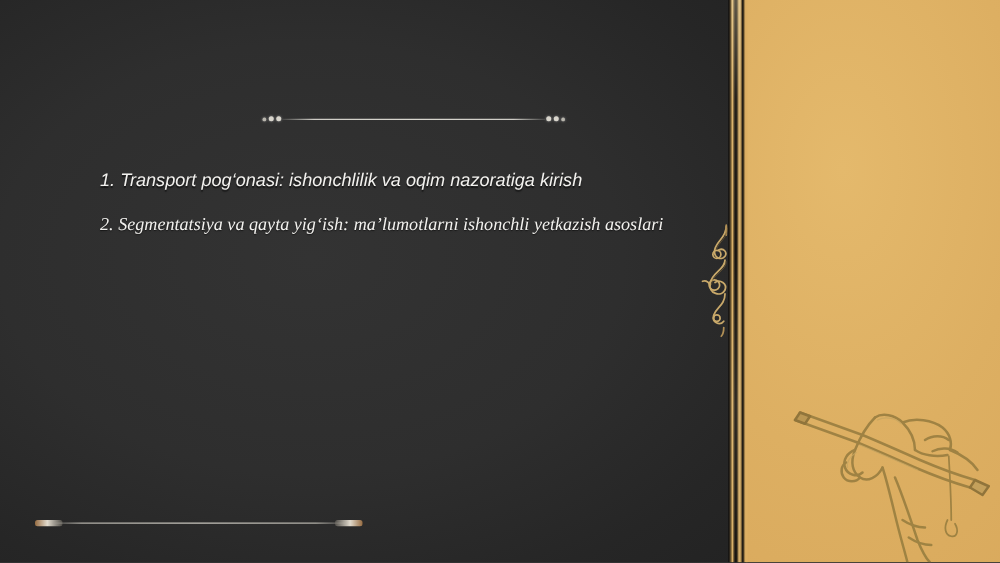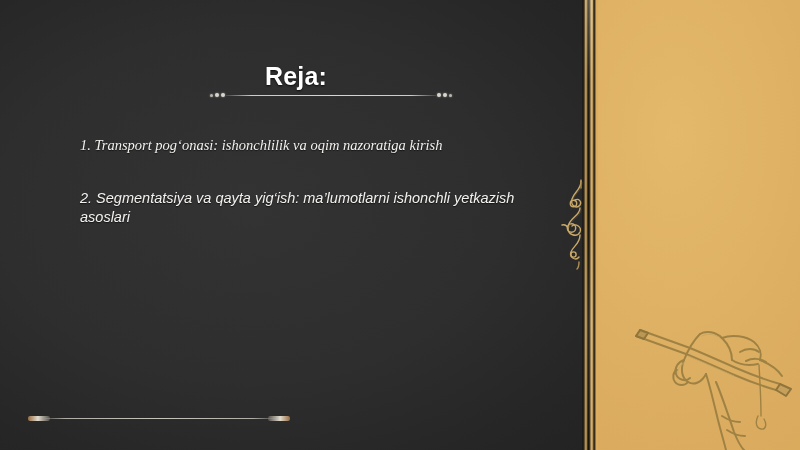--- a/index.html
+++ b/index.html
@@ -150,22 +150,22 @@
     width: 470px;
     color: #f2f1ee;
   }
   .body-item {
     font-size: 14.5px;
     font-style: italic;
     line-height: 1.35;
     color: #f3f2ef;
     text-shadow: 0 1px 1px rgba(0,0,0,0.6);
   }
-  .body-item.i1 { margin-bottom: 33px; font-family: Liberation Serif, serif; }
-  .body-item.i2 { margin-bottom: 4px; }
+  .body-item.i1 { margin-bottom: 15px; }
+  .body-item.i2 { margin-bottom: 4px; font-family: Liberation Serif, serif; }
   .body-item.i3 { margin-bottom: 0; }
 
   
   .bottom-divider {
     position: absolute;
     left: 28px;
     top: 414px;
     width: 262px;
     height: 10px;
   }
@@ -232,21 +232,20 @@
         <path d="M21 2 L21 10" stroke="#b08f55"></path>
         <path d="M19 84 C19 88, 18 90, 17 91" stroke="#b08f55"></path>
       </g>
       <g stroke="#7e6435" stroke-width="0.6" fill="none" opacity="0.8">
         <path d="M22 4 C22 13, 15 15, 13 22"></path>
         <path d="M21 31 C21 39, 10 41, 9 50"></path>
       </g>
     </svg>
   </div>
 
-  <div class="title">Reja:</div>
 
   <div class="title-divider">
     <div class="td-dots left">
       <i class="sm"></i>
         <i></i>
         <i></i>
     </div>
     <div class="td-line"></div>
     <div class="td-dots right">
       <i></i>

